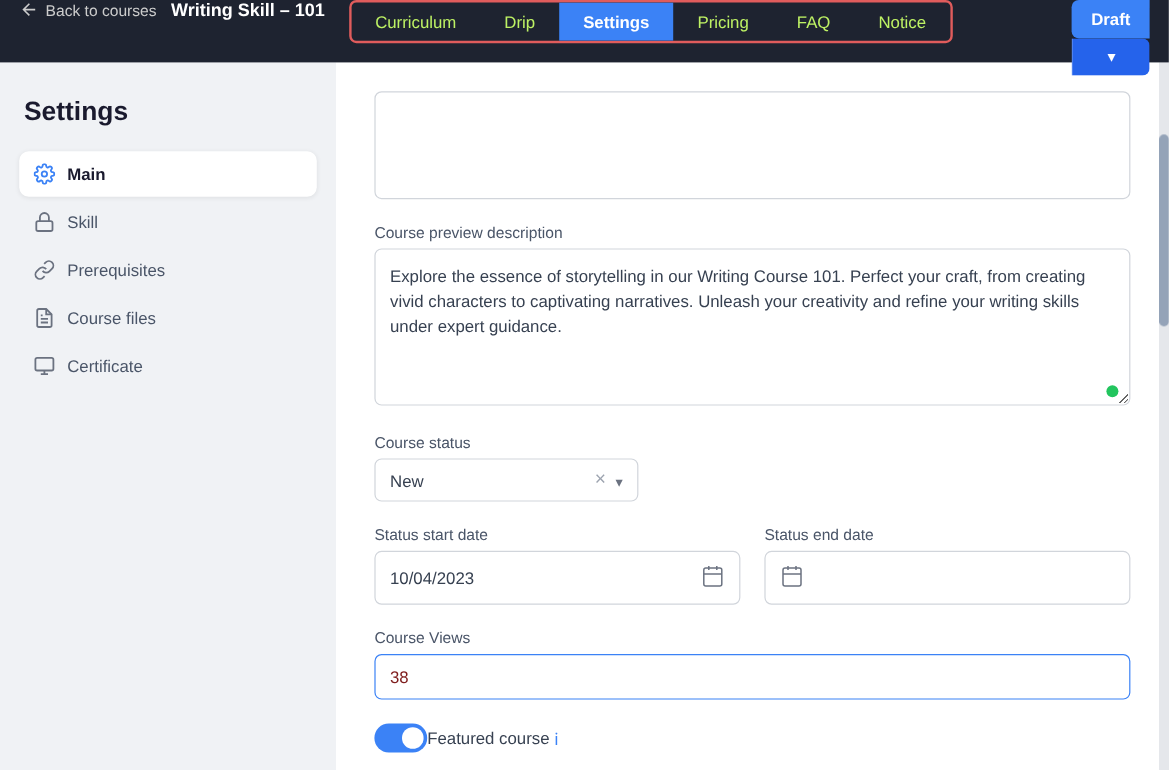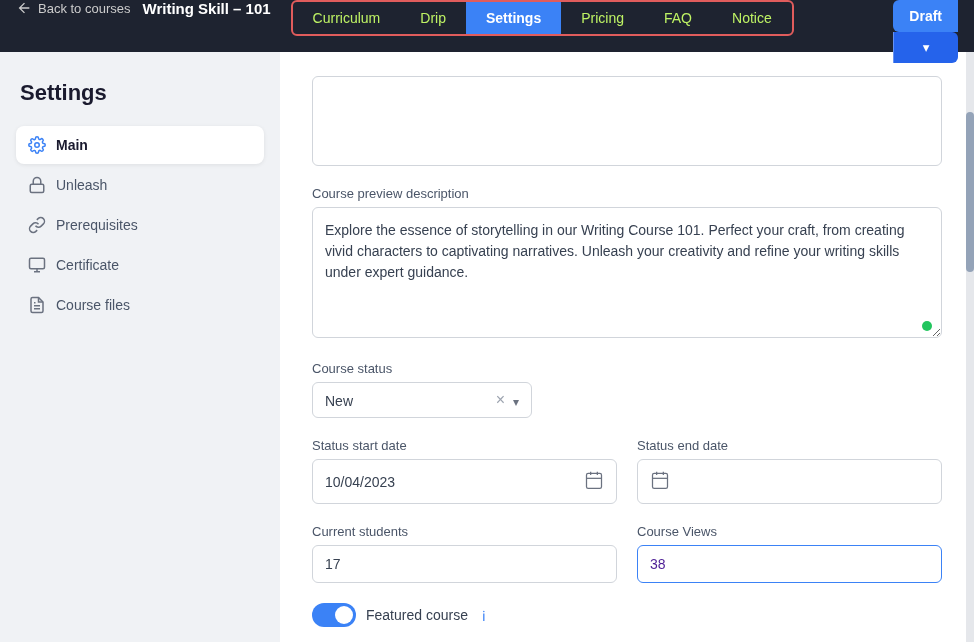--- a/index.html
+++ b/index.html
@@ -97,26 +97,26 @@
       padding: 10px 12px; background: #fff;
     }
     .input-with-icon input {
       flex: 1; border: none; outline: none; font-size: 14px; color: #374151; background: transparent;
     }
     .calendar-icon { color: #6b7280; cursor: pointer; }
     .calendar-icon svg { width: 20px; height: 20px; }
 
     .plain-input {
       width: 100%; border: 1px solid #3b82f6; border-radius: 6px; padding: 10px 12px;
-      font-size: 14px; color: #4c1d95; outline: none;
+      font-size: 14px; color: #7f1d1d; outline: none;
     }
 
     
     .featured-row {
-      display: flex; align-items: center; gap: 10px; margin-top: 8px;
+      display: flex; align-items: center; margin-top: 8px;
     }
     .toggle {
       width: 44px; height: 24px; background: #3b82f6; border-radius: 12px;
       position: relative; cursor: pointer; flex-shrink: 0;
     }
     .toggle-knob {
       position: absolute; top: 3px; right: 3px; width: 18px; height: 18px;
       background: #fff; border-radius: 50%;
     }
     .featured-label { font-size: 14px; color: #374151; }
@@ -176,49 +176,49 @@
           <path d="M19.4 15a1.65 1.65 0 0 0 .33 1.82l.06.06a2 2 0 0 1-2.83 2.83l-.06-.06a1.65 1.65 0 0 0-1.82-.33 1.65 1.65 0 0 0-1 1.51V21a2 2 0 0 1-4 0v-.09A1.65 1.65 0 0 0 9 19.4a1.65 1.65 0 0 0-1.82.33l-.06.06a2 2 0 0 1-2.83-2.83l.06-.06A1.65 1.65 0 0 0 4.68 15a1.65 1.65 0 0 0-1.51-1H3a2 2 0 0 1 0-4h.09A1.65 1.65 0 0 0 4.6 9a1.65 1.65 0 0 0-.33-1.82l-.06-.06a2 2 0 0 1 2.83-2.83l.06.06A1.65 1.65 0 0 0 9 4.68a1.65 1.65 0 0 0 1-1.51V3a2 2 0 0 1 4 0v.09a1.65 1.65 0 0 0 1 1.51 1.65 1.65 0 0 0 1.82-.33l.06-.06a2 2 0 0 1 2.83 2.83l-.06.06A1.65 1.65 0 0 0 19.4 9a1.65 1.65 0 0 0 1.51 1H21a2 2 0 0 1 0 4h-.09a1.65 1.65 0 0 0-1.51 1z"></path>
       </svg>
       <span>Main</span>
     </div>
 
     <div class="sidebar-item">
       <svg viewBox="0 0 24 24" fill="none" stroke="#6b7280" stroke-width="2">
         <rect x="3" y="11" width="18" height="11" rx="2" ry="2"></rect>
           <path d="M7 11V7a5 5 0 0 1 10 0v4"></path>
       </svg>
-      <span>Unleash</span>
+      <span>Skill</span>
     </div>
 
     <div class="sidebar-item">
       <svg viewBox="0 0 24 24" fill="none" stroke="#6b7280" stroke-width="2">
         <path d="M10 13a5 5 0 0 0 7.54.54l3-3a5 5 0 0 0-7.07-7.07l-1.72 1.71"></path>
           <path d="M14 11a5 5 0 0 0-7.54-.54l-3 3a5 5 0 0 0 7.07 7.07l1.71-1.71"></path>
       </svg>
       <span>Prerequisites</span>
-    </div>
-
-    <div class="sidebar-item">
-      <svg viewBox="0 0 24 24" fill="none" stroke="#6b7280" stroke-width="2">
-        <rect x="2" y="3" width="20" height="14" rx="2"></rect>
-          <line x1="8" y1="21" x2="16" y2="21"></line>
-          <line x1="12" y1="17" x2="12" y2="21"></line>
-      </svg>
-      <span>Certificate</span>
     </div>
 
     <div class="sidebar-item">
       <svg viewBox="0 0 24 24" fill="none" stroke="#6b7280" stroke-width="2">
         <path d="M14 2H6a2 2 0 0 0-2 2v16a2 2 0 0 0 2 2h12a2 2 0 0 0 2-2V8z"></path>
           <polyline points="14 2 14 8 20 8"></polyline>
           <line x1="16" y1="13" x2="8" y2="13"></line>
           <line x1="16" y1="17" x2="8" y2="17"></line>
           <polyline points="10 9 9 9 8 9"></polyline>
       </svg>
       <span>Course files</span>
+    </div>
+
+    <div class="sidebar-item">
+      <svg viewBox="0 0 24 24" fill="none" stroke="#6b7280" stroke-width="2">
+        <rect x="2" y="3" width="20" height="14" rx="2"></rect>
+          <line x1="8" y1="21" x2="16" y2="21"></line>
+          <line x1="12" y1="17" x2="12" y2="21"></line>
+      </svg>
+      <span>Certificate</span>
     </div>
   </aside>
 
   <main class="main-content">
 
     <div class="top-filler"></div>
 
     <div class="form-group">
       <label class="form-label">Course preview description</label>
       <div class="textarea-wrapper">
@@ -261,26 +261,20 @@
                 <line x1="8" y1="2" x2="8" y2="6"></line>
                 <line x1="3" y1="10" x2="21" y2="10"></line>
             </svg>
           </span>
         </div>
       </div>
     </div>
 
     <div class="two-col">
       <div class="col">
-        <label class="form-label">Current students</label>
-        <div class="input-with-icon">
-          <input type="text" value="17" style="">
-        </div>
-      </div>
-      <div class="col">
         <label class="form-label">Course Views</label>
         <input type="text" class="plain-input" value="38" style="">
       </div>
     </div>
 
     <div class="featured-row">
       <div class="toggle">
         <div class="toggle-knob"></div>
       </div>
       <span class="featured-label">Featured course</span>

